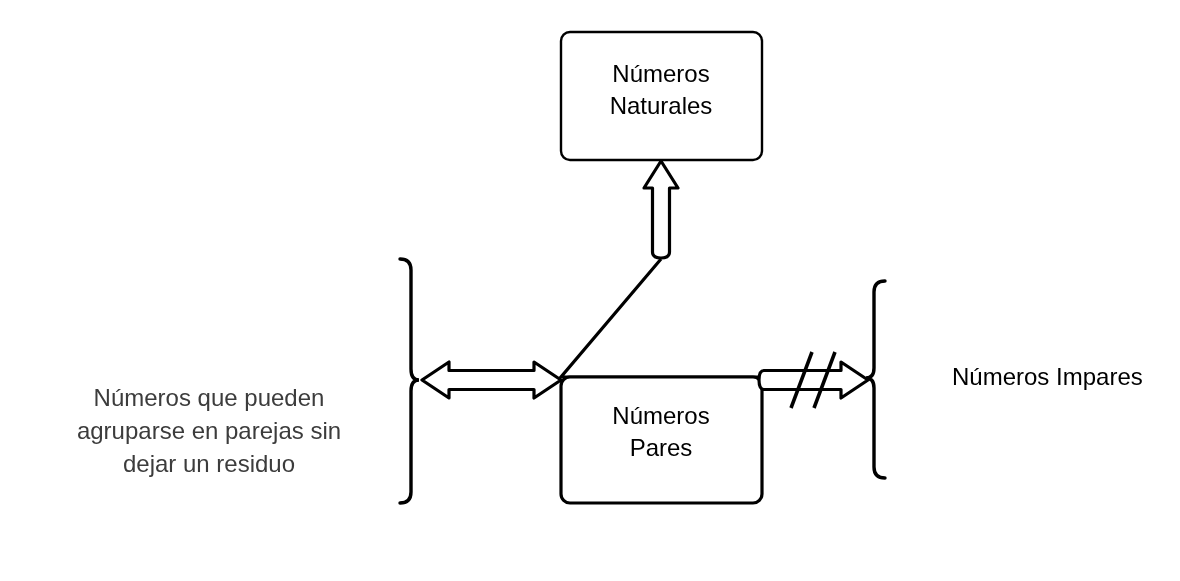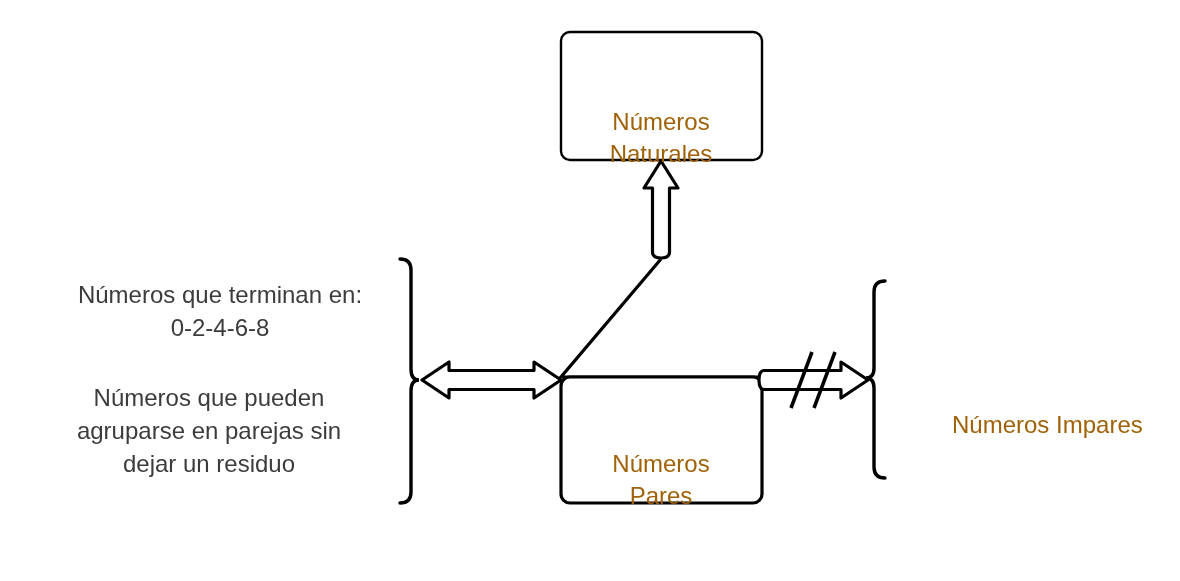--- a/index.html
+++ b/index.html
@@ -18,27 +18,26 @@
   #diagram-svg {
     position: absolute;
     left: 0;
     top: 0;
     width: 1180px;
     height: 581px;
   }
   .node-label {
     position: absolute;
     text-align: center;
-    color: #a16207;
+    color: #000000;
     font-size: 24px;
     line-height: 32px;
     white-space: pre-line;
     font-family: "Liberation Sans", sans-serif;
     pointer-events: none;
-    margin-top: 48px;
   }
   #label-naturales {
     left: 561px;
     top: 58px;
     width: 200px;
   }
   #label-pares {
     left: 561px;
     top: 400px;
     width: 200px;
@@ -133,20 +132,18 @@
   </svg>
 
   <div class="node-label" id="label-naturales">Números
 Naturales</div>
 
   <div class="node-label" id="label-pares">Números
 Pares</div>
 
   <div class="node-label" id="label-impares">Números Impares</div>
 
-  <div class="side-note" id="note-terminan">Números que terminan en:
-0-2-4-6-8</div>
 
   <div class="side-note" id="note-parejas">Números que pueden
 agruparse en parejas sin
 dejar un residuo</div>
 
 </div>
 
 </body></html>

